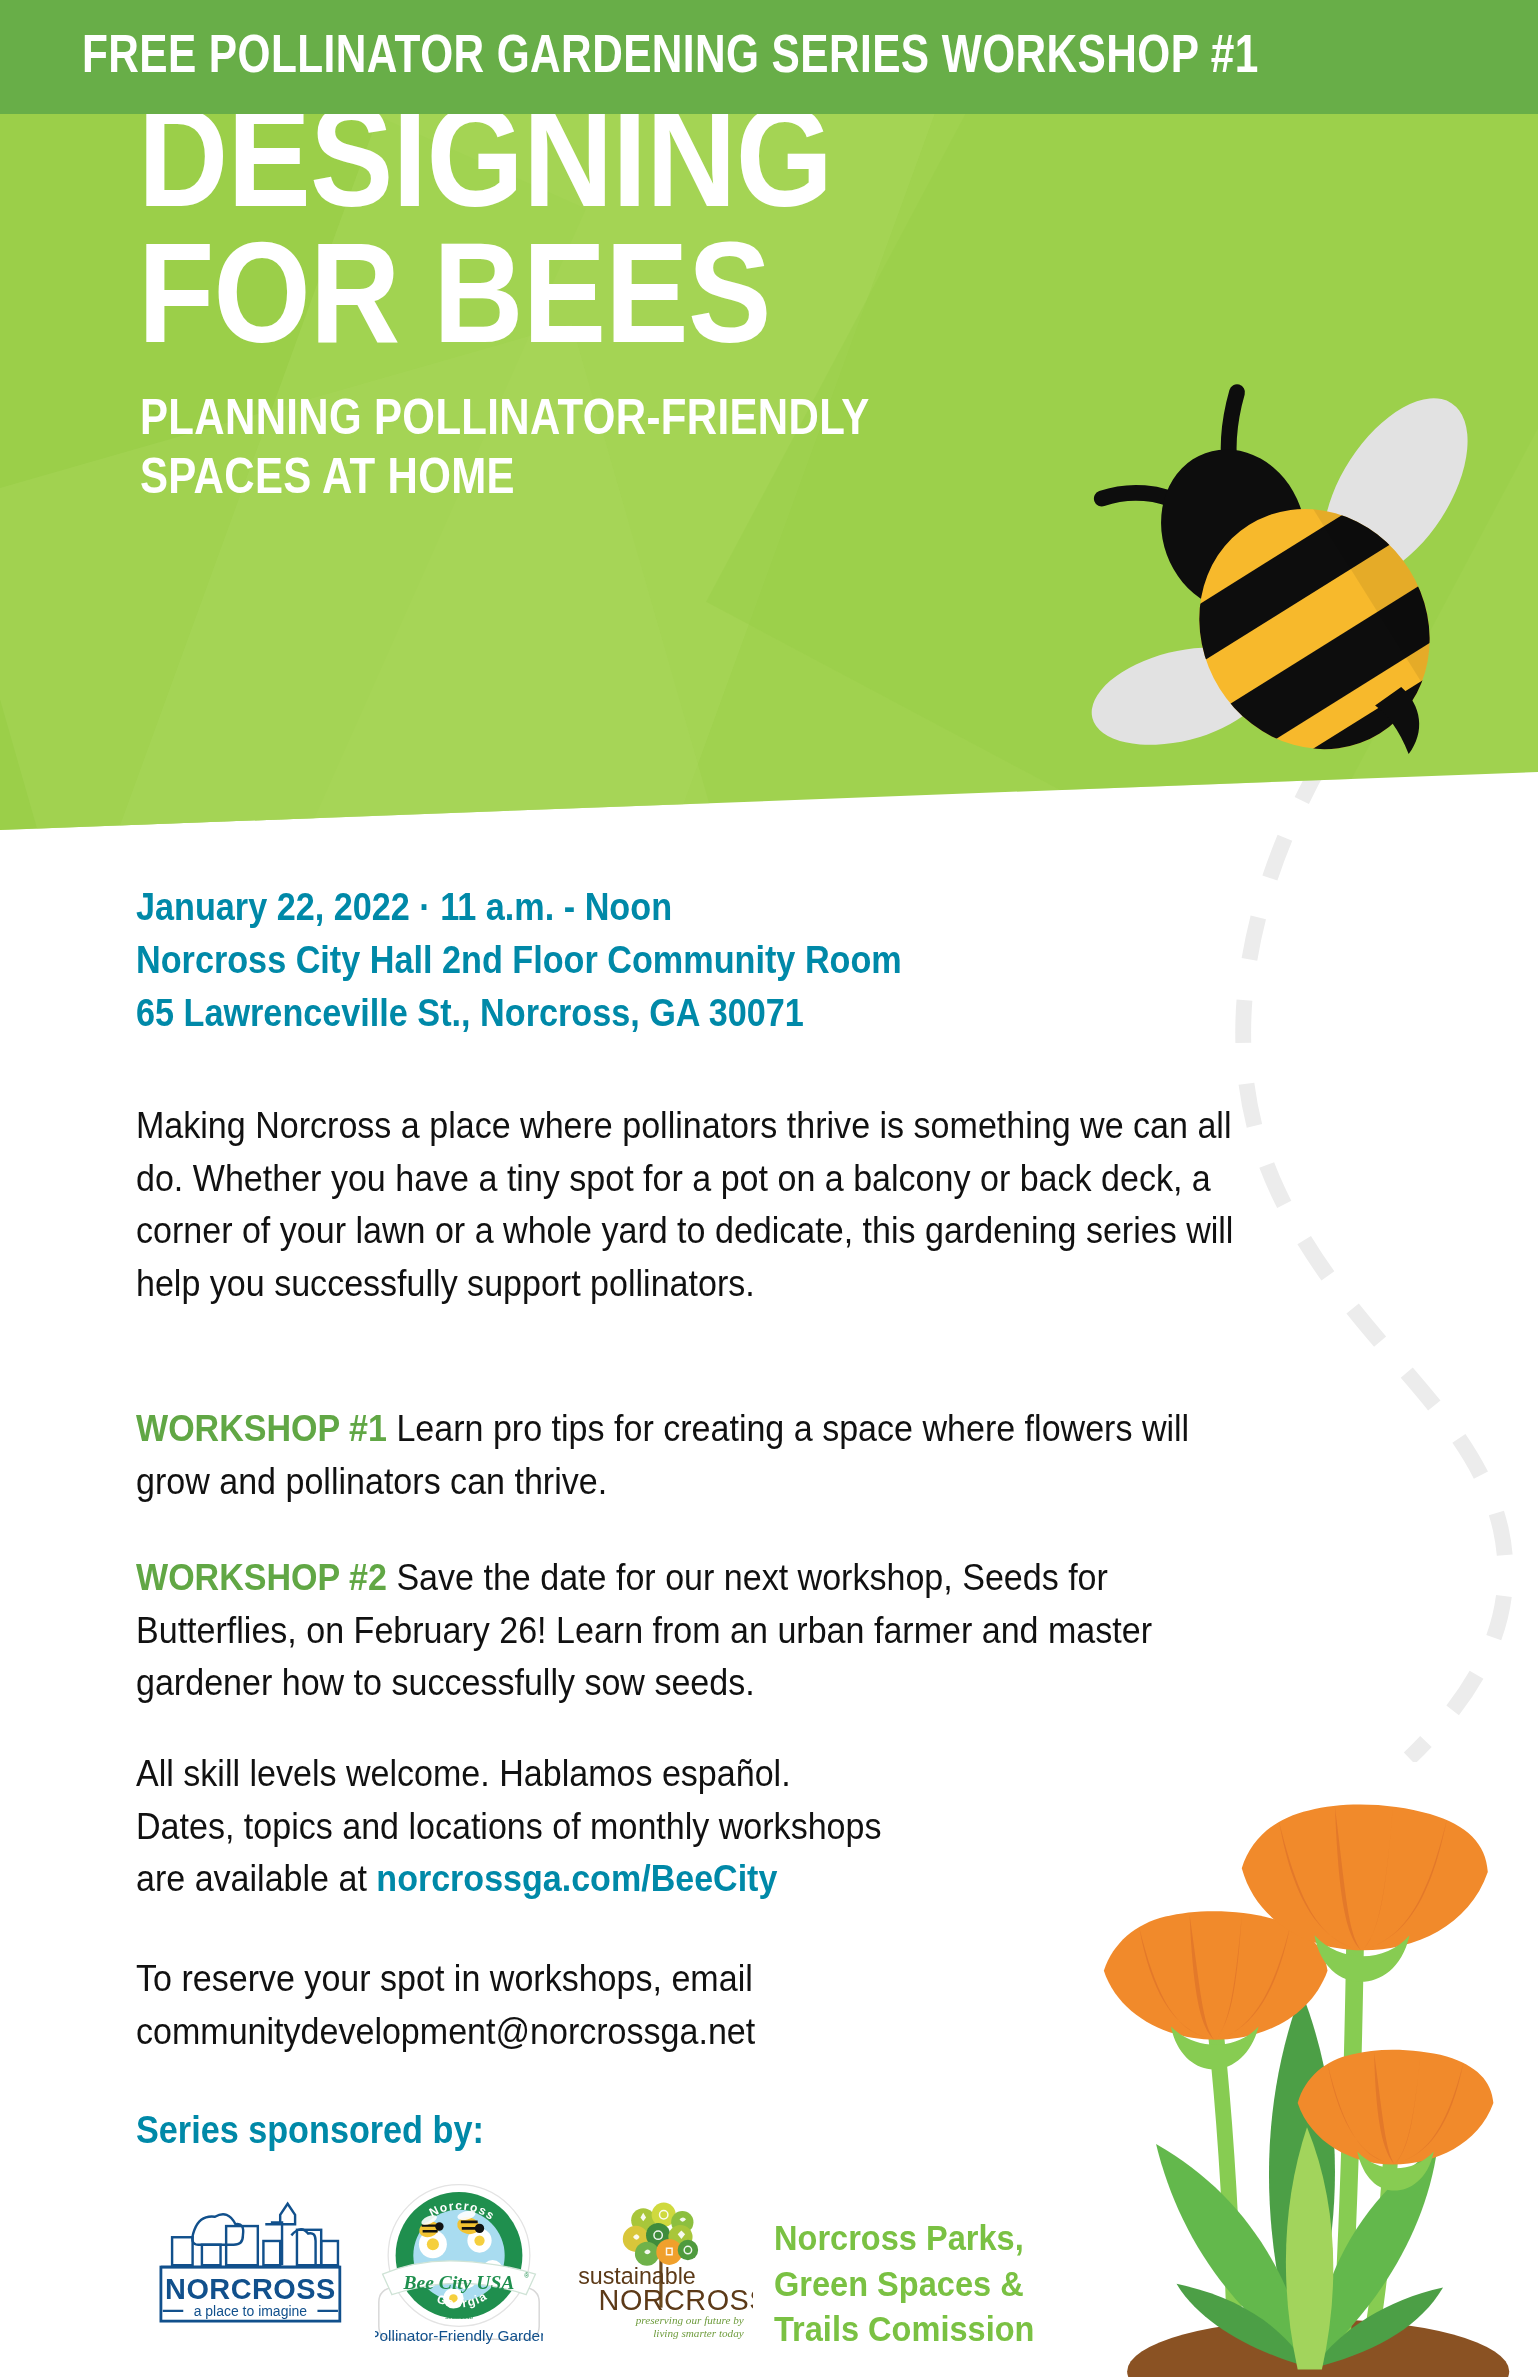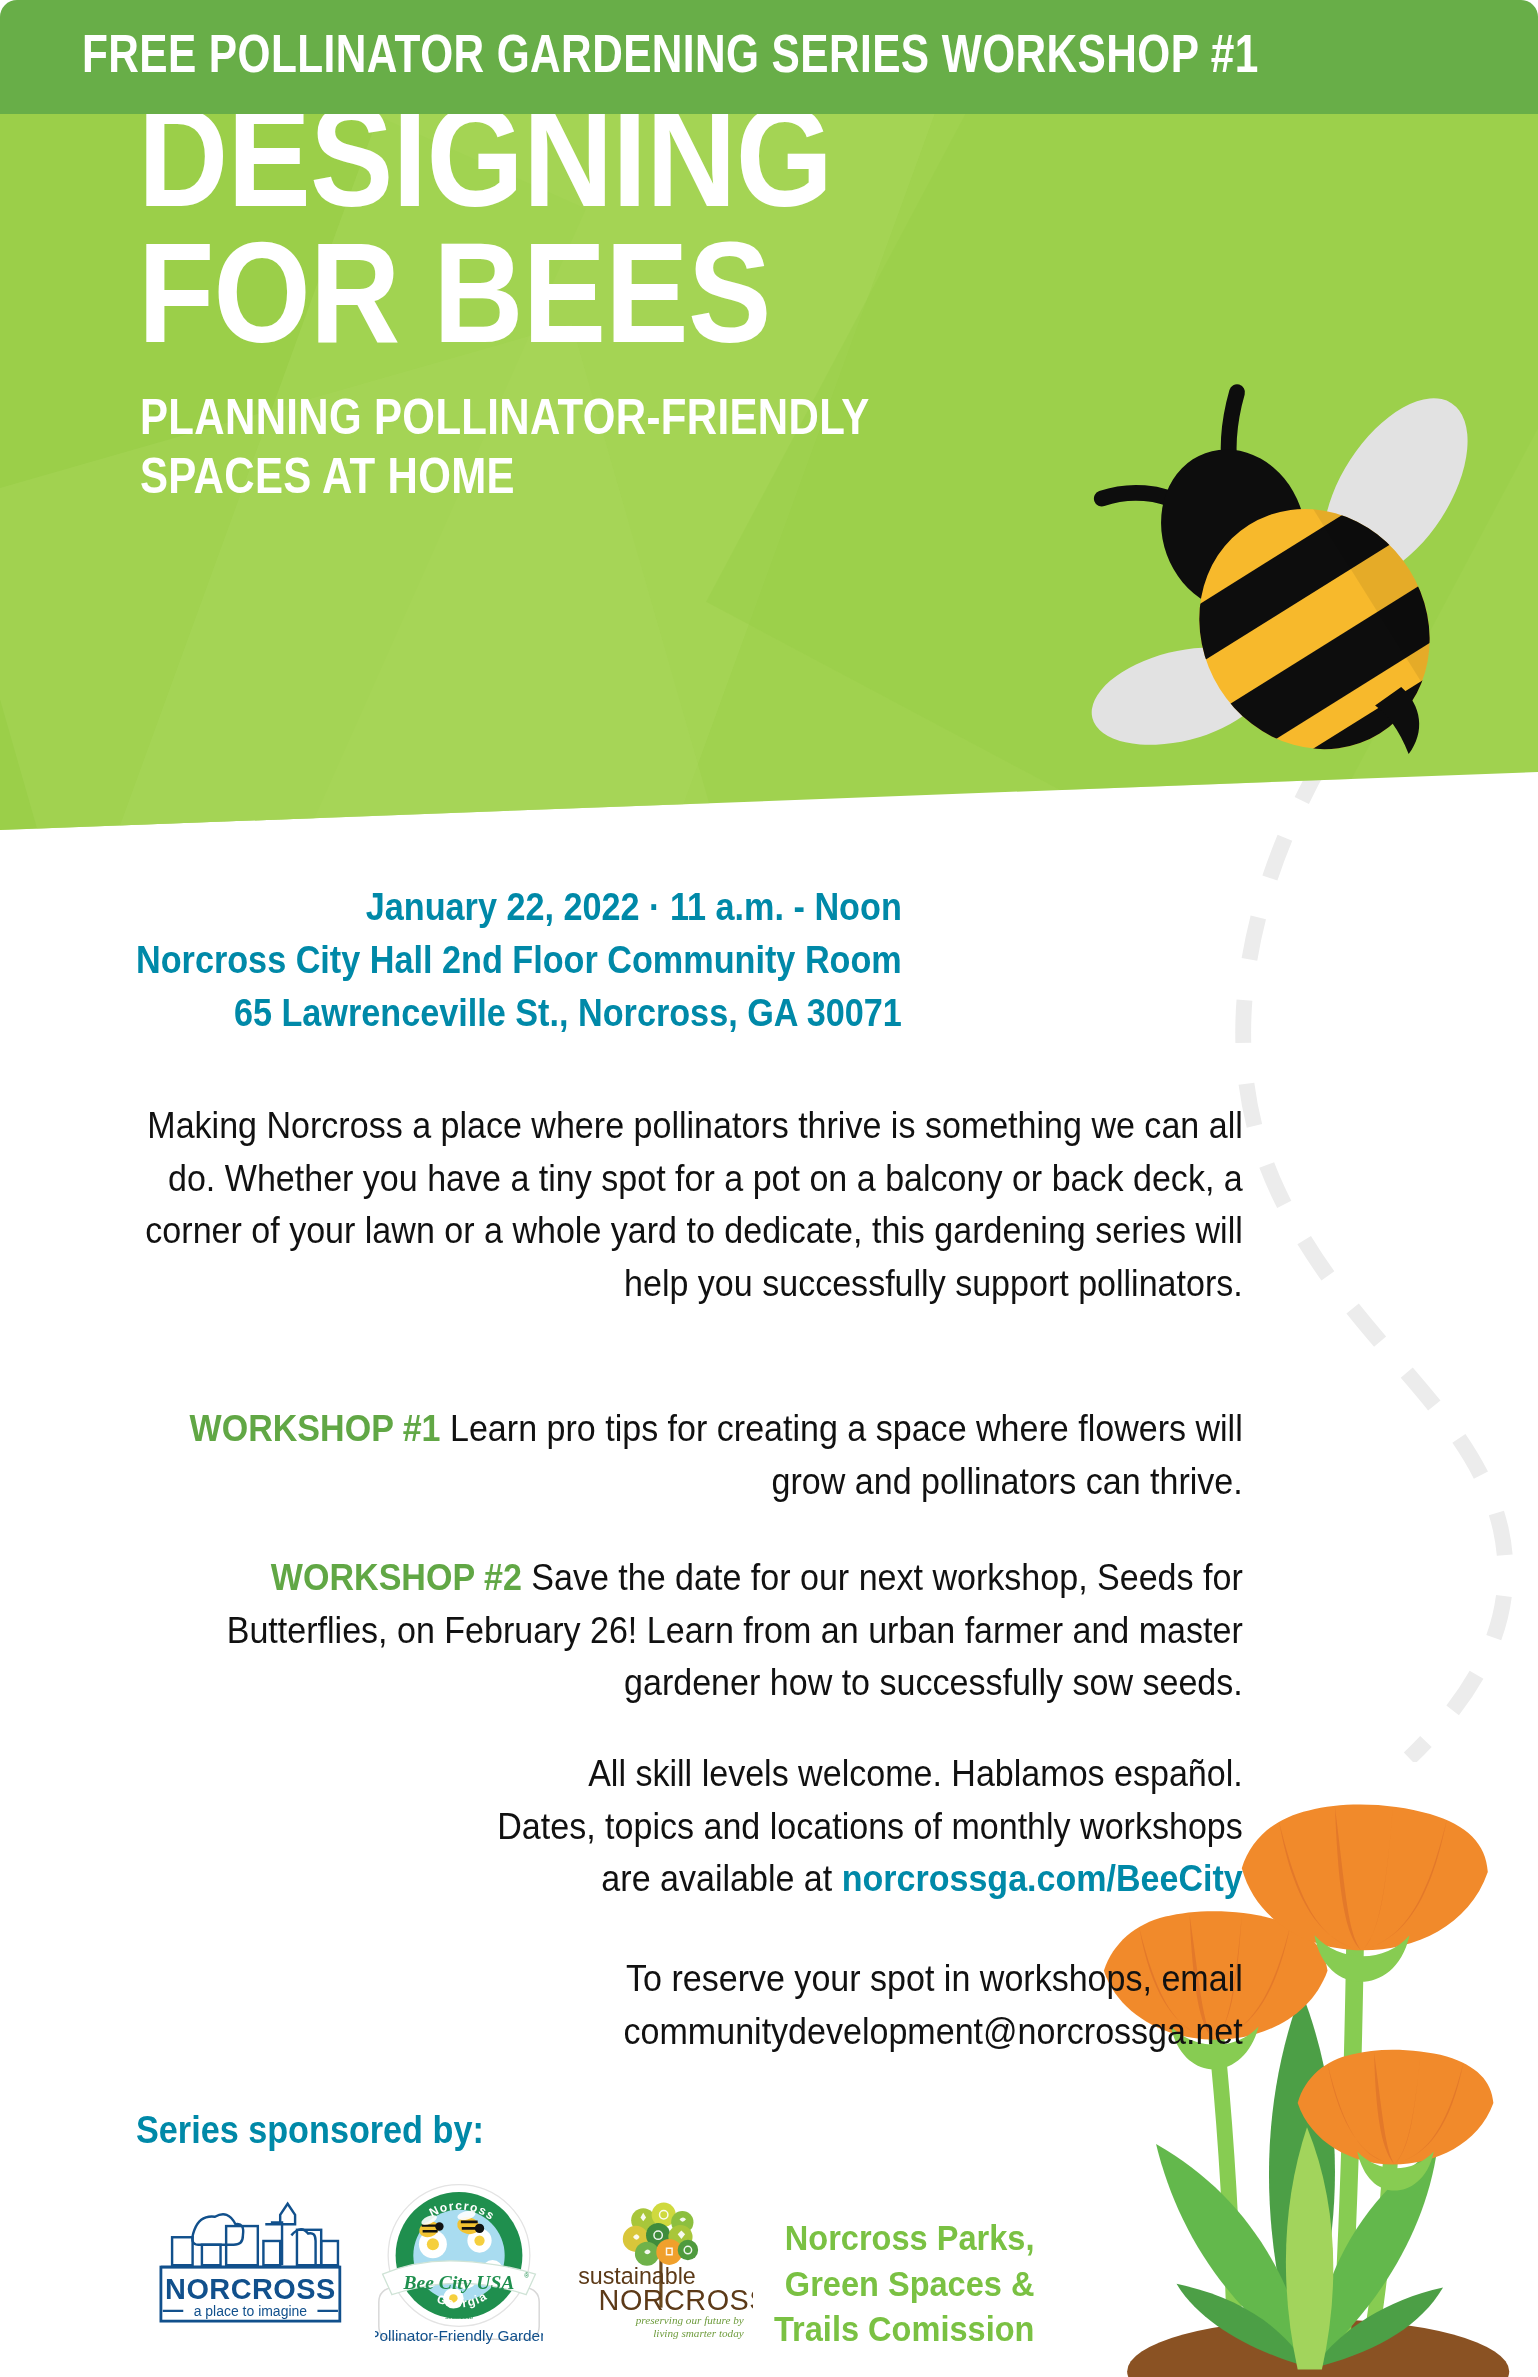--- a/index.html
+++ b/index.html
@@ -4,21 +4,21 @@
 <style>
   * { margin:0; padding:0; box-sizing:border-box; }
   html, body { width:1538px; height:2377px; }
   body {
     font-family: "Liberation Sans", sans-serif;
     background:#ffffff;
     position:relative;
     overflow:hidden;
   }
 
-  .poster { position:absolute; inset:0; width:1538px; height:2377px; background:#fff; overflow:hidden;border-radius:17px; }
+  .poster { position:absolute; inset:0; width:1538px; height:2377px; background:#fff; overflow:hidden; }
 
   
   .banner {
     position:absolute; left:0; top:0; width:1538px; height:114px;
     background:#68ae48; z-index:5;
   }
   .banner-text {
     position:absolute; left:82px; top:26px;
     color:#ffffff;
     font-size:53px;
@@ -88,21 +88,21 @@
   }
   .subhead div { white-space:nowrap; }
 
   
   .bee { position:absolute; left:1030px; top:340px; width:485px; height:429px; z-index:6; }
 
   
   .flight { position:absolute; left:1193px; top:755px; width:345px; height:1007px; z-index:1; }
 
   
-  .content { position:absolute; left:0; top:0; width:1538px; height:2101px; z-index:7;text-align:right; }
+  .content { position:absolute; left:0; top:0; width:1538px; height:2101px; z-index:7; }
 
   .event-block {
     position:absolute; left:136px; top:881px;
     color:#0089a8; font-weight:bold; font-size:38px; line-height:1.40;
     transform:scaleX(0.90); transform-origin:left top; white-space:nowrap;
   }
   .event-block div { white-space:nowrap; }
 
   .para {
     position:absolute; left:136px;

